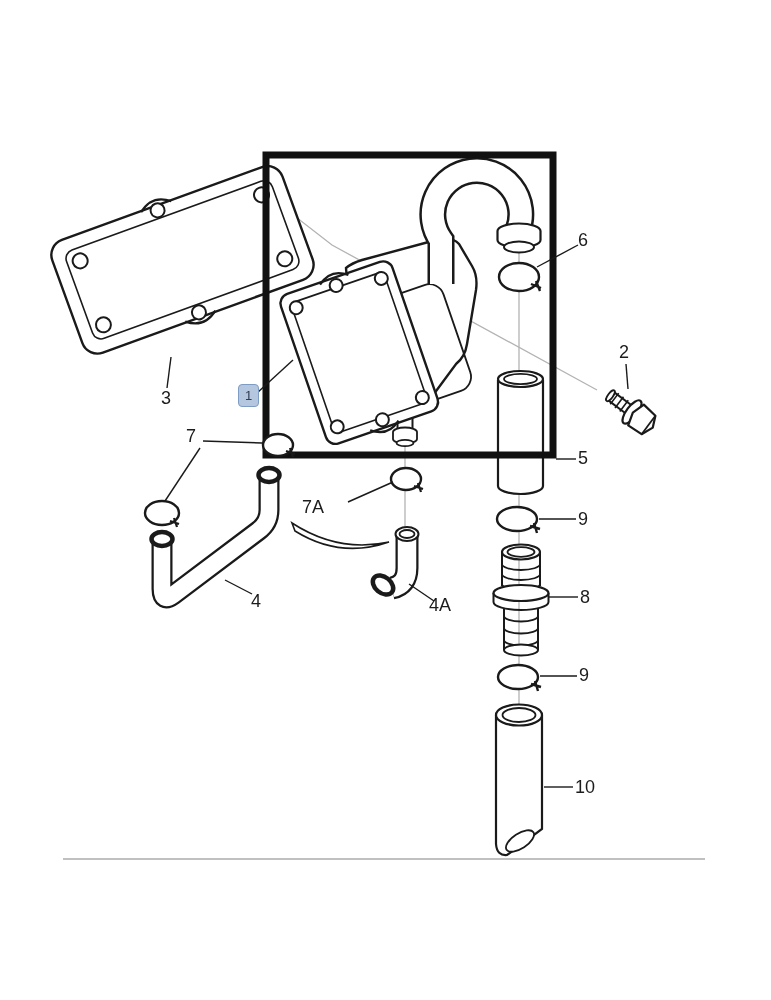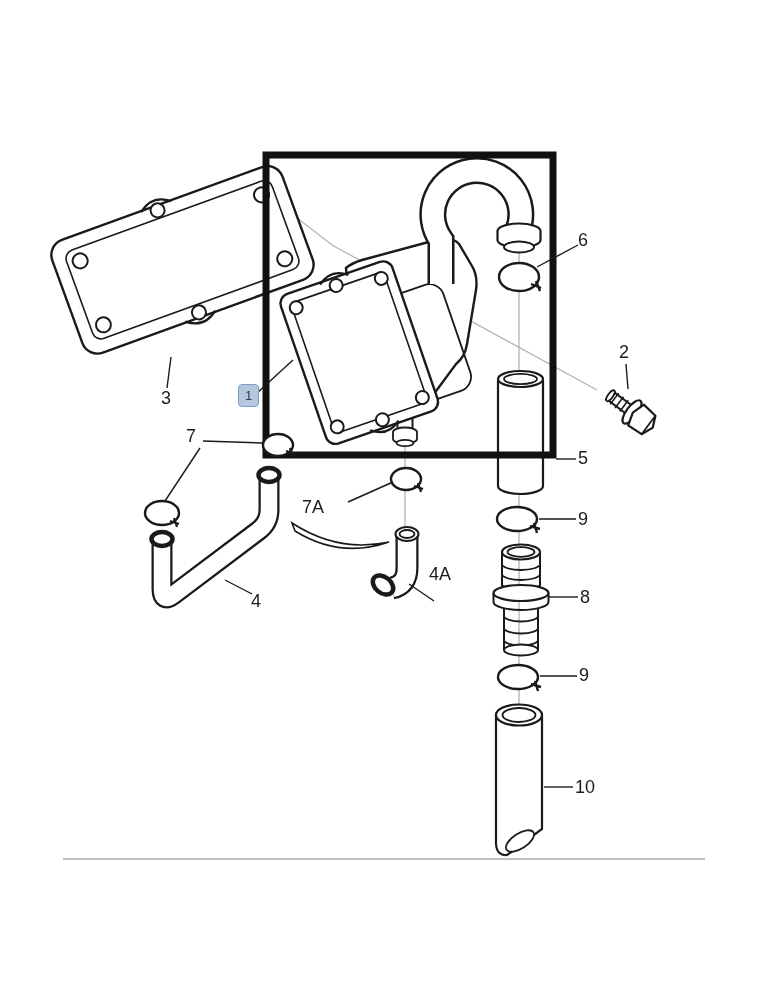--- a/index.html
+++ b/index.html
@@ -5,21 +5,21 @@
   html,body{margin:0;padding:0;background:#ffffff;}
   #stage{position:relative;width:771px;height:1000px;background:#ffffff;overflow:hidden;
          font-family:"Liberation Sans", sans-serif;}
   #stage svg{position:absolute;left:0;top:0;}
   .callout{position:absolute;font-size:18px;line-height:21px;color:#1c1c1c;
            font-family:"Liberation Sans", sans-serif;cursor:pointer;}
   #lbl-3 {left:161px;top:388px;}
   #lbl-7 {left:186px;top:426px;}
   #lbl-7a{left:302px;top:497px;}
   #lbl-4 {left:251px;top:591px;}
-  #lbl-4a{left:429px;top:564px;}
+  #lbl-4a{left:429px;top:595px;}
   #lbl-2 {left:619px;top:342px;}
   #lbl-6 {left:578px;top:230px;}
   #lbl-5 {left:578px;top:448px;}
   #lbl-9a{left:578px;top:509px;}
   #lbl-8 {left:580px;top:587px;}
   #lbl-9b{left:579px;top:665px;}
   #lbl-10{left:575px;top:777px;text-align:right;}
   .badge{position:absolute;left:238px;top:384px;width:19px;height:21px;
          background:#b5c7df;border:1.5px solid #7f9dc4;border-radius:4px;
          font-size:13px;color:#2f3b52;display:flex;align-items:center;justify-content:center;

